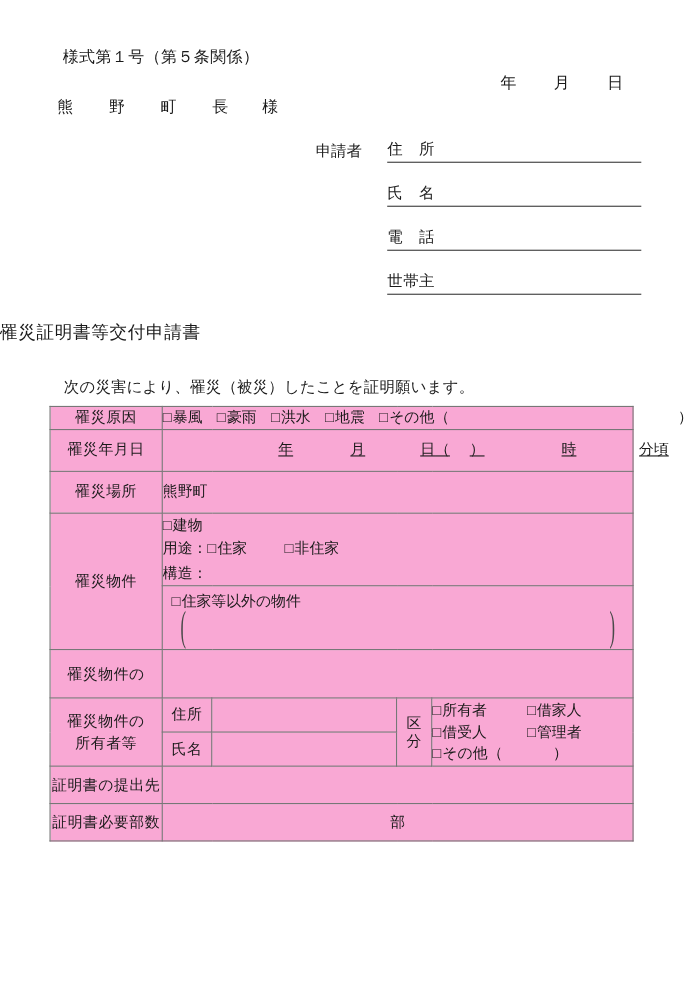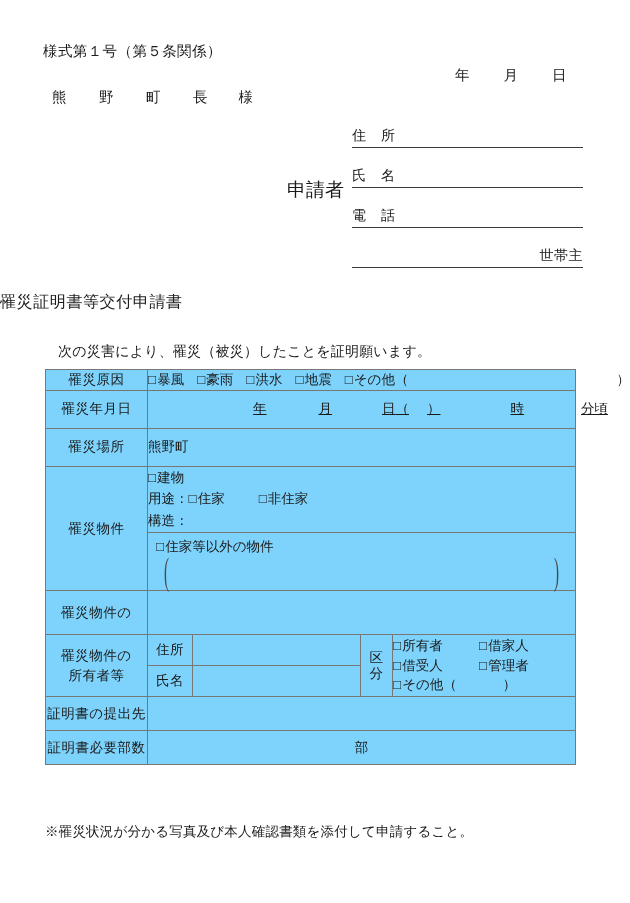--- a/index.html
+++ b/index.html
@@ -16,21 +16,21 @@
     width: 630px;
     height: 903px;
     background: #ffffff;
     overflow: hidden;
     box-sizing: border-box;
   }
 
   
   .form-no {
     position: absolute;
-    left: 43px;
+    left: 57px;
     top: 42px;
     font-size: 14.5px;
     letter-spacing: 0.4px;
     white-space: nowrap;
     font-family: Liberation Serif, serif;
   }
   .date-line {
     position: absolute;
     left: 455px;
     top: 66px;
@@ -46,39 +46,38 @@
     white-space: nowrap;
   }
   .addressee .wide { letter-spacing: 9px; }
   .addressee .sama { margin-left: 22px; }
 
   
   .applicant-label {
     position: absolute;
     left: 287px;
     top: 129px;
-    font-size: 19px;
-    white-space: nowrap;
-    margin-top: 48px;
+    font-size: 14px;
+    white-space: nowrap;
   }
   .app-row {
     position: absolute;
     left: 352px;
     width: 231px;
     height: 21px;
     border-bottom: 1px solid #3a3a3a;
     font-size: 14px;
     white-space: nowrap;
     box-sizing: border-box;
   }
   .app-row .lbl { letter-spacing: 0.5px; }
   .app-row-1 { top: 127px; }
   .app-row-2 { top: 167px; }
   .app-row-3 { top: 207px; }
-  .app-row-4 { top: 247px; text-align: right; }
+  .app-row-4 { top: 247px; }
 
   
   .doc-title {
     position: absolute;
     left: 0;
     top: 292px;
     width: 630px;
     text-align: left;
     font-size: 16px;
     letter-spacing: 0.6px;
@@ -99,21 +98,21 @@
     top: 369px;
     width: 530px;
     border-collapse: collapse;
     table-layout: fixed;
     font-size: 13.5px;
   }
   table.form td {
     border: 1px solid #777;
     padding: 0;
     vertical-align: middle;
-    background: #7dd3fc;
+    background: #f9a8d4;
   }
   .lbl-cell {
     text-align: center;
     line-height: 1.45;
     padding: 4px 2px;
     letter-spacing: 0.5px;
   }
   .cell-pad {
     padding: 5px 8px;
   }
@@ -292,15 +291,14 @@
         <td colspan="4">
           <div style="text-align:center;padding-left:0;">
             <span style="display:inline-block;width:0"></span><span>部</span>
           </div>
         </td>
       </tr>
 
     </tbody>
   </table>
 
-  <div class="note">※罹災状況が分かる写真及び本人確認書類を添付して申請すること。</div>
 
 </div>
 
 </body></html>

